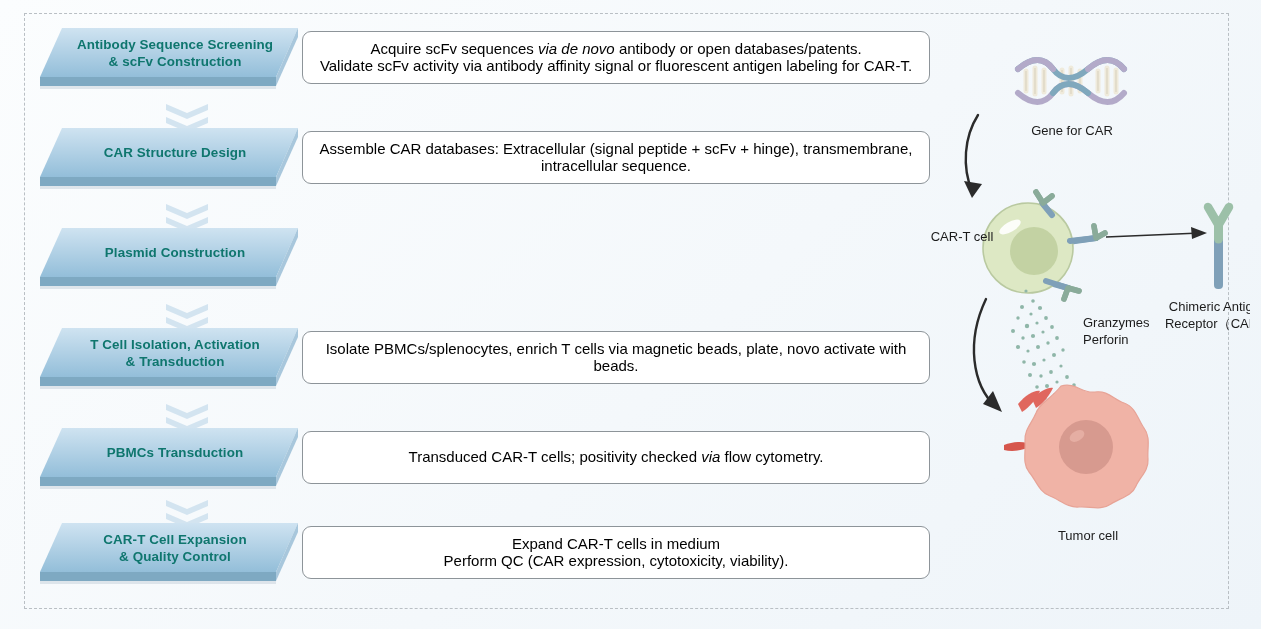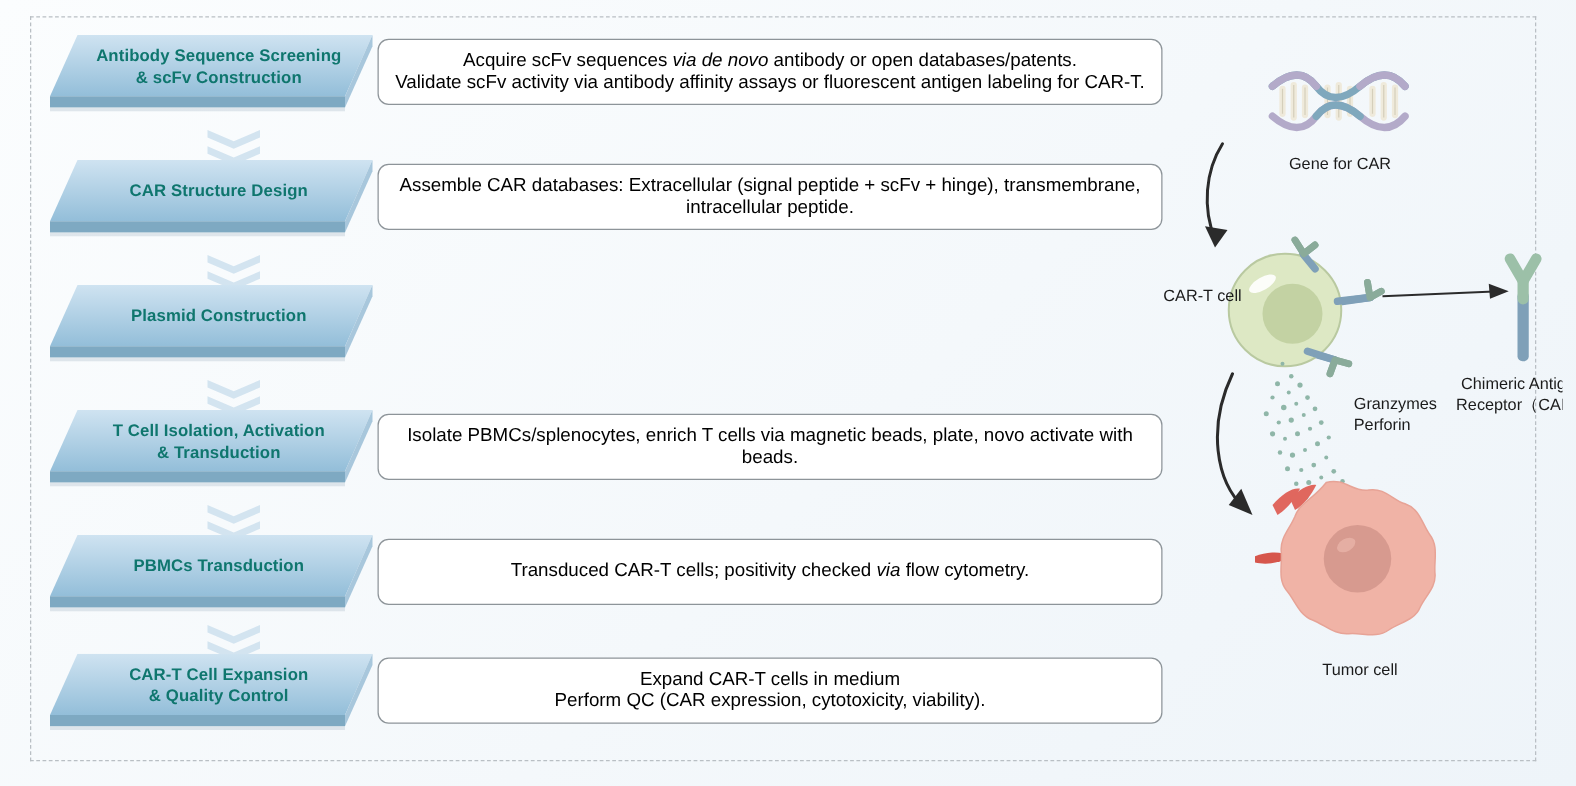--- a/index.html
+++ b/index.html
@@ -80,21 +80,21 @@
   </div>
   <div class="chev" style="top:480px">
     <svg width="46" height="30" viewBox="0 0 46 30">
       <path d="M2 2 L23 11 L44 2 L44 8 L23 17 L2 8 Z" fill="#d3e4f0"></path>
       <path d="M2 15 L23 24 L44 15 L44 21 L23 30 L2 21 Z" fill="#d3e4f0"></path>
     </svg>
   </div>
 
   <div class="row" style="top:10px">
     <div class="descbox">
-      <div class="desctext"><span>Acquire scFv sequences </span><i>via de novo</i><span> antibody or open databases/patents.</span><br><span>Validate scFv activity via antibody affinity assays or fluorescent antigen labeling for CAR-T.</span></div>
+      <div class="desctext"><span>Acquire scFv sequences </span><i>via de novo</i><span> antibody or open databases/patents.</span><br><span>Validate scFv activity via antibody affinity signal or fluorescent antigen labeling for CAR-T.</span></div>
     </div>
     <div class="block">
       <svg width="268" height="62" viewBox="0 0 268 62">
         <defs>
           <linearGradient id="topg" x1="0" y1="0" x2="0" y2="1">
             <stop offset="0%" stop-color="#cfe3f1"></stop>
               <stop offset="100%" stop-color="#93bed9"></stop>
           </linearGradient>
         </defs>
         <path d="M22 0 L258 0 L236 49 L0 49 Z" fill="url(#topg)"></path>
@@ -103,21 +103,21 @@
         <path d="M0 58 L236 58 L236 61 L0 61 Z" fill="#c8d4dc" opacity=".55"></path>
       </svg>
       <div class="blocklabel">
           <div>Antibody Sequence Screening<br>&amp; scFv Construction</div>
         </div>
     </div>
   </div>
 
   <div class="row" style="top:110px">
     <div class="descbox">
-      <div class="desctext"><span>Assemble CAR databases: Extracellular (signal peptide + scFv + hinge), transmembrane,</span><br><span>intracellular peptide.</span></div>
+      <div class="desctext"><span>Assemble CAR databases: Extracellular (signal peptide + scFv + hinge), transmembrane,</span><br><span>intracellular sequence.</span></div>
     </div>
     <div class="block">
       <svg width="268" height="62" viewBox="0 0 268 62">
         <path d="M22 0 L258 0 L236 49 L0 49 Z" fill="url(#topg)"></path>
         <path d="M0 49 L236 49 L236 58 L0 58 Z" fill="#7ea9c2"></path>
         <path d="M236 49 L258 0 L258 9 L236 58 Z" fill="#a8c7dc"></path>
         <path d="M0 58 L236 58 L236 61 L0 61 Z" fill="#c8d4dc" opacity=".55"></path>
       </svg>
       <div class="blocklabel">
           <div>CAR Structure Design</div>

